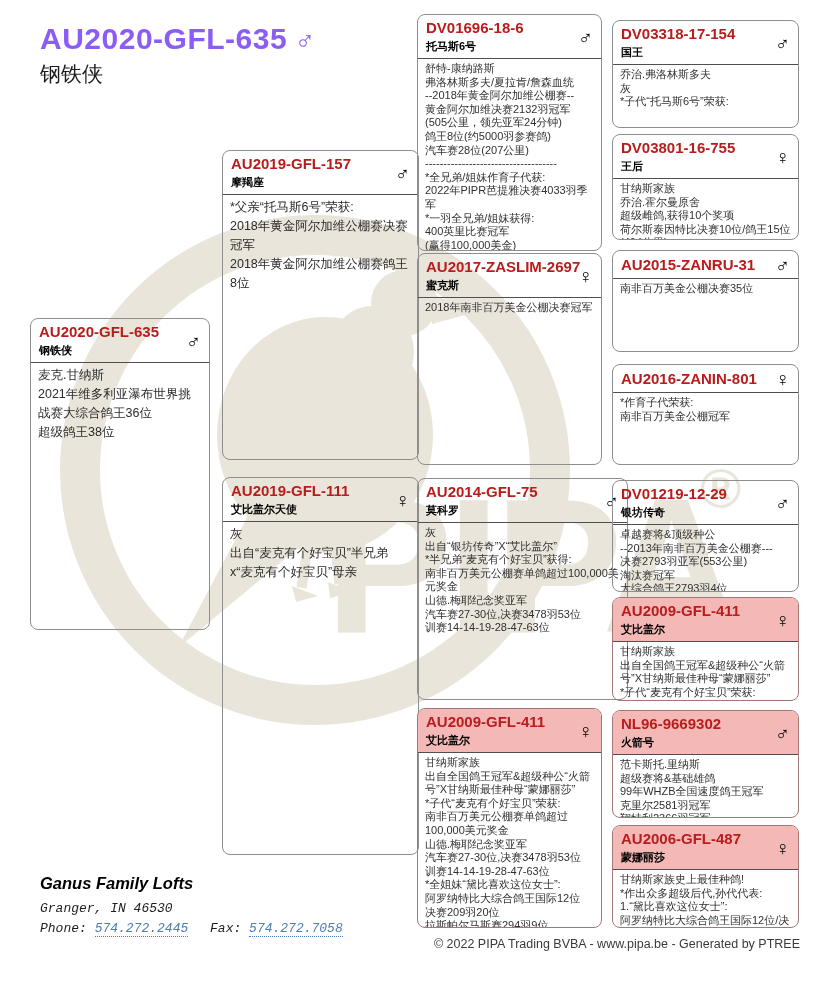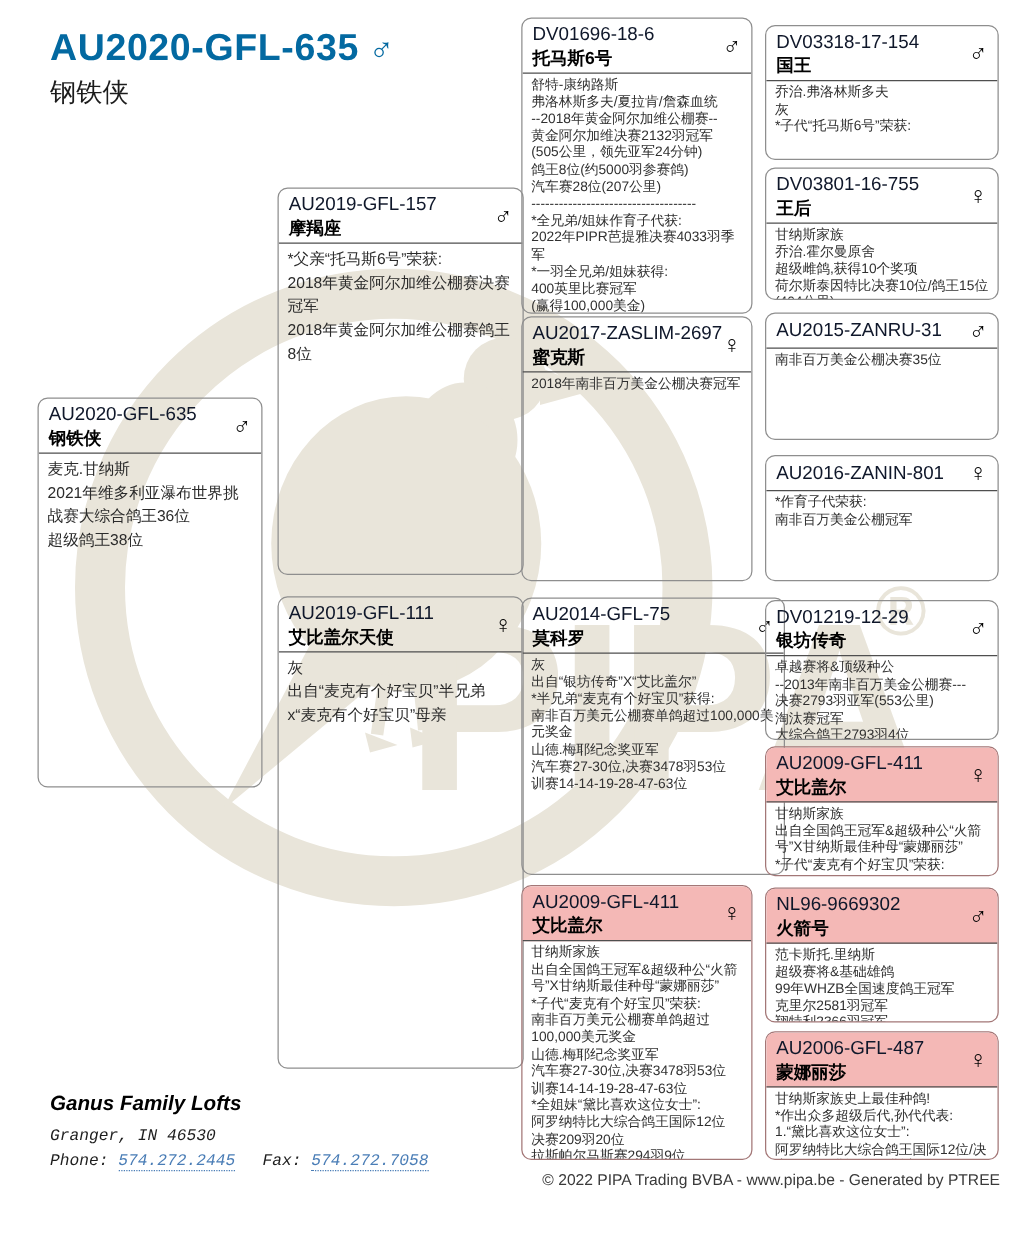--- a/index.html
+++ b/index.html
@@ -1,31 +1,31 @@
 <!DOCTYPE html>
 <html><head>
 <meta charset="utf-8">
 <style>
   html,body{margin:0;padding:0;background:#fff;}
   body{width:828px;height:988px;font-family:"Liberation Sans","DejaVu Sans",sans-serif;position:relative;overflow:hidden;}
   .page{position:absolute;inset:0;width:828px;height:988px;background:#fff;}
   .watermark{position:absolute;inset:0;z-index:0;pointer-events:none;}
   .layer{position:absolute;inset:0;z-index:1;}
 
-  .main-title{position:absolute;left:40px;top:22px;font-size:30px;font-weight:bold;color:#0369a1;letter-spacing:.5px;}
+  .main-title{position:absolute;left:40px;top:22px;font-size:30px;font-weight:bold;color:#8b5cf6;letter-spacing:.5px;}
   .main-title .mt-gender{font-size:27px;margin-left:8px;}
   .main-subtitle{position:absolute;left:40px;top:60px;font-size:21px;color:#1c1c1c;}
 
   .box{position:absolute;border:1.5px solid #8e8e8e;border-radius:8px;background:transparent;overflow:hidden;box-sizing:border-box;}
   .box.pink{border-color:#a37777;}
   .box-header{display:flex;justify-content:space-between;align-items:center;padding:4px 8px 3px 8px;border-bottom:1px solid #4f4f4f;}
   .box.pink .box-header{background:#f4b8b6;}
   .box-ids{min-width:0;}
-  .box-id{font-weight:normal;font-size:15px;line-height:18px;color:#0f172a;white-space:nowrap;}
-  .box-nm{font-weight:bold;font-size:14px;line-height:18px;color:#000;}
+  .box-id{font-weight:bold;font-size:15px;line-height:18px;color:#b91c1c;white-space:nowrap;}
+  .box-nm{font-weight:bold;font-size:11px;line-height:18px;color:#000;}
   .box-nm:empty{display:none;}
   .gender{font-size:20px;font-weight:bold;line-height:20px;color:#000;flex:0 0 auto;margin-left:6px;}
   .box-body{padding:3px 7px 4px 7px;font-size:11px;line-height:13.6px;color:#303030;white-space:pre-line;}
   .box.large .box-body{font-size:12.5px;line-height:19px;color:#2b2b2b;}
 
   .b0{left:30px;top:318px;width:180px;height:312px}
   .b1{left:222px;top:150px;width:197px;height:310px}
   .b2{left:222px;top:477px;width:197px;height:378px}
   .b3{left:417px;top:14px;width:185px;height:237px}
   .b4{left:417px;top:253px;width:185px;height:212px}

